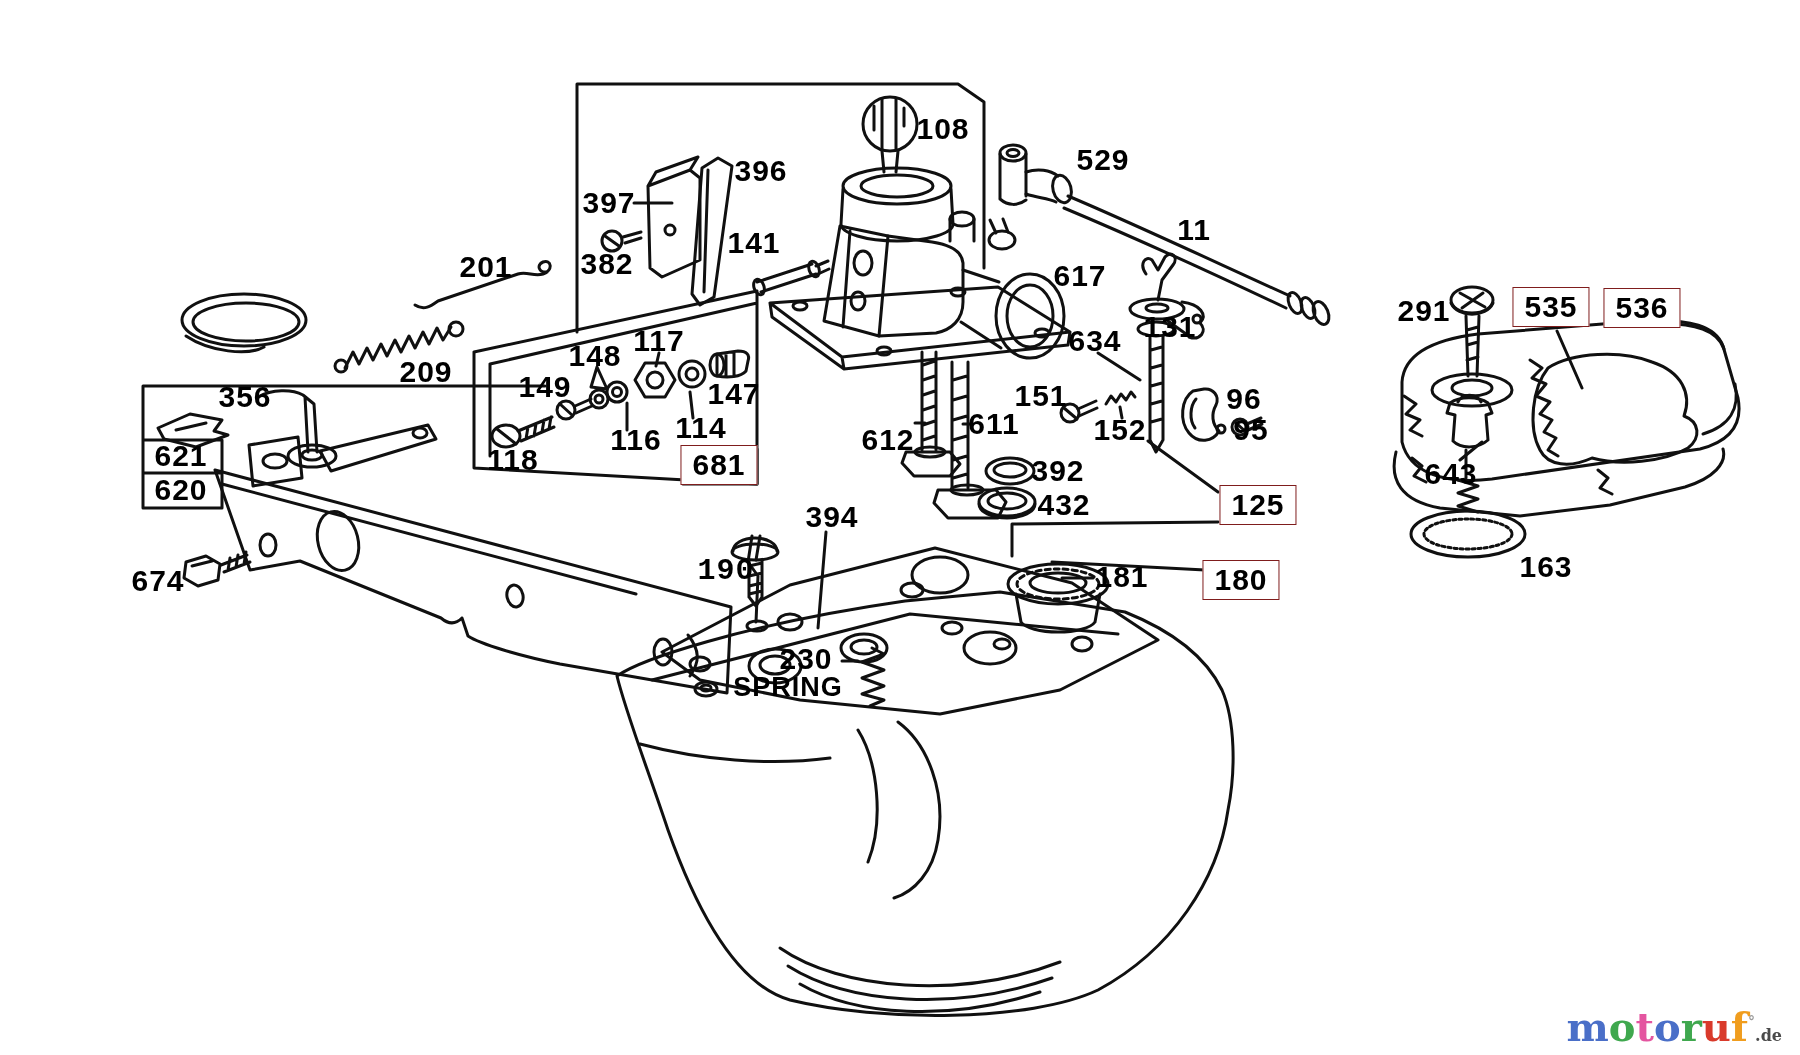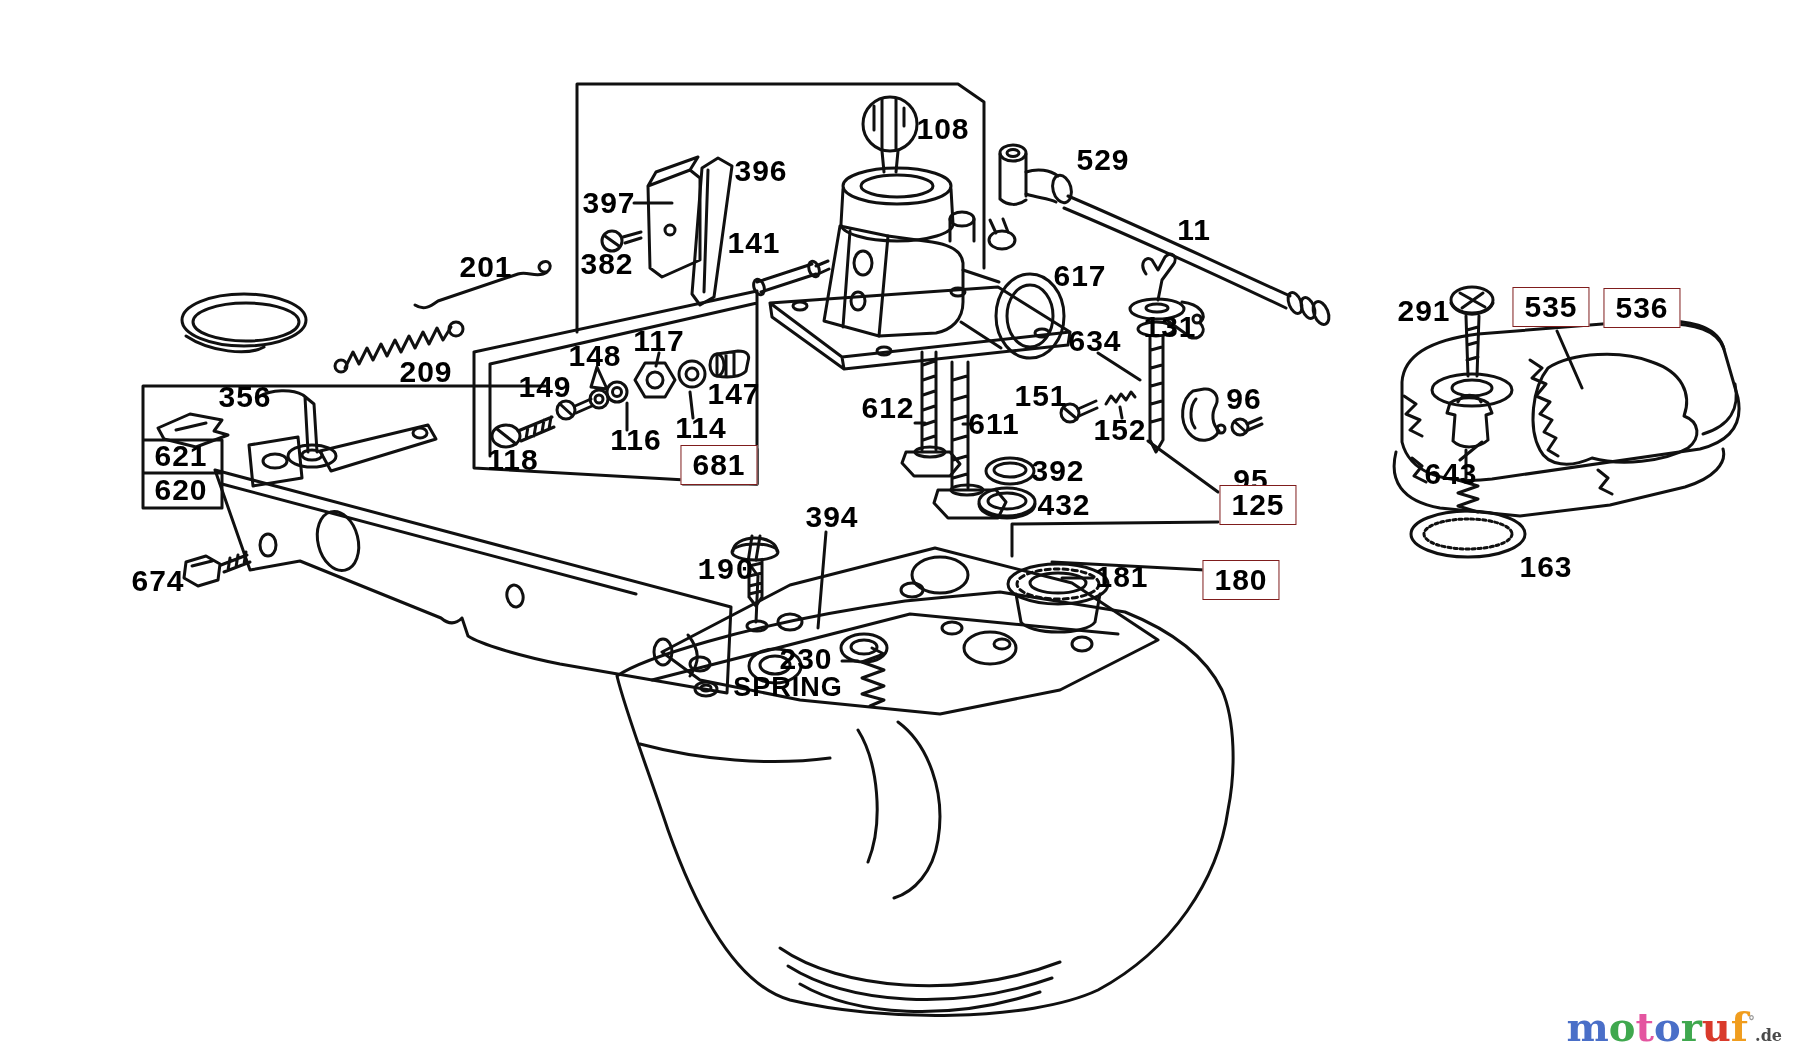--- a/index.html
+++ b/index.html
@@ -244,28 +244,28 @@
       <div class="part-label" style="left: 245px; top: 360px; margin-top: 37px;">356</div>
       <div class="part-label" style="left: 426px; top: 372px;">209</div>
       <div class="part-label" style="left: 595px; top: 356px;">148</div>
       <div class="part-label" style="left: 659px; top: 341px;">117</div>
       <div class="part-label" style="left: 545px; top: 387px;">149</div>
       <div class="part-label" style="left: 734px; top: 394px;">147</div>
       <div class="part-label" style="left: 636px; top: 440px;">116</div>
       <div class="part-label" style="left: 701px; top: 428px;">114</div>
       <div class="part-label" style="left: 513px; top: 460px;">118</div>
       <div class="part-label boxed" style="left: 719px; top: 465px;">681</div>
-      <div class="part-label" style="left: 888px; top: 408px; text-align: center;">612</div>
+      <div class="part-label" style="left: 888px; top: 440px; text-align: center;">612</div>
       <div class="part-label" style="left: 994px; top: 424px;">611</div>
       <div class="part-label" style="left: 1095px; top: 341px;">634</div>
       <div class="part-label" style="left: 1170px; top: 327px;">131</div>
       <div class="part-label" style="left: 1041px; top: 396px;">151</div>
       <div class="part-label" style="left: 1120px; top: 430px;">152</div>
       <div class="part-label" style="left: 1244px; top: 399px;">96</div>
-      <div class="part-label" style="left: 1251px; top: 480px; text-align: center;">95</div>
+      <div class="part-label" style="left: 1251px; top: 430px; text-align: center;">95</div>
       <div class="part-label" style="left: 1058px; top: 471px;">392</div>
       <div class="part-label" style="left: 1064px; top: 505px;">432</div>
       <div class="part-label boxed" style="left: 1258px; top: 505px;">125</div>
       <div class="part-label" style="left: 832px; top: 517px;">394</div>
       <div class="part-label" style="left: 726px; top: 571px; font-family: Liberation Mono, monospace;">190</div>
       <div class="part-label" style="left: 1122px; top: 577px;">181</div>
       <div class="part-label boxed" style="left: 1241px; top: 580px;">180</div>
       <div class="part-label" style="left: 806px; top: 659px;">230</div>
       <div class="part-label" style="left: 788px; top: 687px; font-size: 27px;">SPRING</div>
       <div class="part-label" style="left: 1451px; top: 474px;">643</div>

